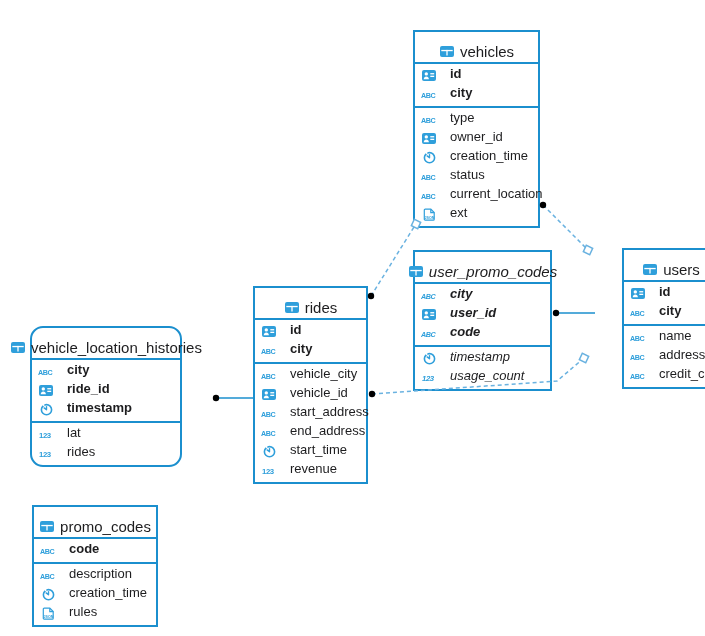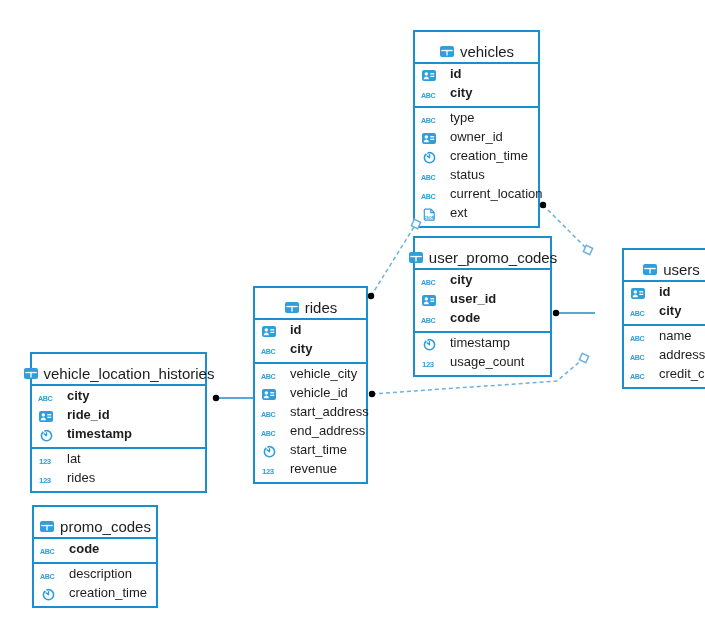--- a/index.html
+++ b/index.html
@@ -149,21 +149,21 @@
             <svg width="13" height="13" viewBox="0 0 13 13">
               <path d="M2.2 1.2 h5.6 l3.4 3.4 v6.6 a0.9 0.9 0 0 1 -0.9 0.9 h-8.1 a0.9 0.9 0 0 1 -0.9 -0.9 v-9.1 a0.9 0.9 0 0 1 0.9 -0.9 z" fill="#fff" stroke="#2f9fdb" stroke-width="1.2"></path>
               <path d="M7.8 1.2 v3.4 h3.4" fill="none" stroke="#2f9fdb" stroke-width="1.2"></path>
               <text x="1.6" y="10.6" font-family="Liberation Sans, sans-serif" font-size="3.6" font-weight="bold" fill="#2f9fdb">JSON</text>
             </svg>
           </span>
           <span>ext</span>
         </div>
       </div>
     </div>
-    <div class="tbl" style="left: 413px; top: 236px; width: 139px;">
+    <div class="tbl" style="left: 413px; top: 250px; width: 139px; font-style: italic;">
       <div class="tbl-header">
         <span class="icn">
           <svg width="14" height="11" viewBox="0 0 14 11">
             <rect width="14" height="11" rx="2" fill="#2f9fdb"></rect>
             <rect x="1.3" y="3.9" width="11.4" height="1.3" fill="#fff"></rect>
             <rect x="6.35" y="3.9" width="1.3" height="5.6" fill="#fff"></rect>
           </svg>
         </span>
         <span>user_promo_codes</span>
       </div>
@@ -361,21 +361,21 @@
         <div class="col-row">
           <span class="icn">
             <svg width="16" height="10" viewBox="0 0 16 10">
               <text x="1" y="8" font-family="Liberation Sans, sans-serif" font-size="7.8" font-weight="bold" letter-spacing="-0.4" fill="#2f9fdb">123</text>
             </svg>
           </span>
           <span>revenue</span>
         </div>
       </div>
     </div>
-    <div class="tbl" style="left: 30px; top: 352px; width: 177px;">
+    <div class="tbl" style="left: 30px; top: 326px; width: 152px; border-radius: 13px;">
       <div class="tbl-header">
         <span class="icn">
           <svg width="14" height="11" viewBox="0 0 14 11">
             <rect width="14" height="11" rx="2" fill="#2f9fdb"></rect>
             <rect x="1.3" y="3.9" width="11.4" height="1.3" fill="#fff"></rect>
             <rect x="6.35" y="3.9" width="1.3" height="5.6" fill="#fff"></rect>
           </svg>
         </span>
         <span>vehicle_location_histories</span>
       </div>
@@ -462,20 +462,30 @@
         </div>
         <div class="col-row">
           <span class="icn">
             <svg width="13" height="13" viewBox="0 0 13 13">
               <circle cx="6.5" cy="6.7" r="5.1" fill="none" stroke="#2f9fdb" stroke-width="1.6"></circle>
               <path d="M6.5 6.7 L6.5 3.6 M6.5 6.7 L4.1 4.9" stroke="#2f9fdb" stroke-width="1.4" stroke-linecap="round" fill="none"></path>
               <path d="M2.6 2.2 L4.2 1.2" stroke="#fff" stroke-width="2.2"></path>
             </svg>
           </span>
           <span>creation_time</span>
+        </div>
+        <div class="col-row">
+          <span class="icn">
+            <svg width="13" height="13" viewBox="0 0 13 13">
+              <path d="M2.2 1.2 h5.6 l3.4 3.4 v6.6 a0.9 0.9 0 0 1 -0.9 0.9 h-8.1 a0.9 0.9 0 0 1 -0.9 -0.9 v-9.1 a0.9 0.9 0 0 1 0.9 -0.9 z" fill="#fff" stroke="#2f9fdb" stroke-width="1.2"></path>
+              <path d="M7.8 1.2 v3.4 h3.4" fill="none" stroke="#2f9fdb" stroke-width="1.2"></path>
+              <text x="1.6" y="10.6" font-family="Liberation Sans, sans-serif" font-size="3.6" font-weight="bold" fill="#2f9fdb">JSON</text>
+            </svg>
+          </span>
+          <span>rules</span>
         </div>
       </div>
     </div>
     <svg width="705" height="636" id="rel-layer">
       <g>
         <polyline points="371,296 414,227" fill="none" stroke="#6ab2e0" stroke-width="1.5" stroke-dasharray="4 3"></polyline>
         <rect x="412.5" y="220.5" width="7" height="7" fill="#ffffff" stroke="#6ab2e0" stroke-width="1.5" transform="rotate(25 416 224)"></rect>
         <circle cx="371" cy="296" r="3.2" fill="#000000"></circle>
       </g>
       <g>

